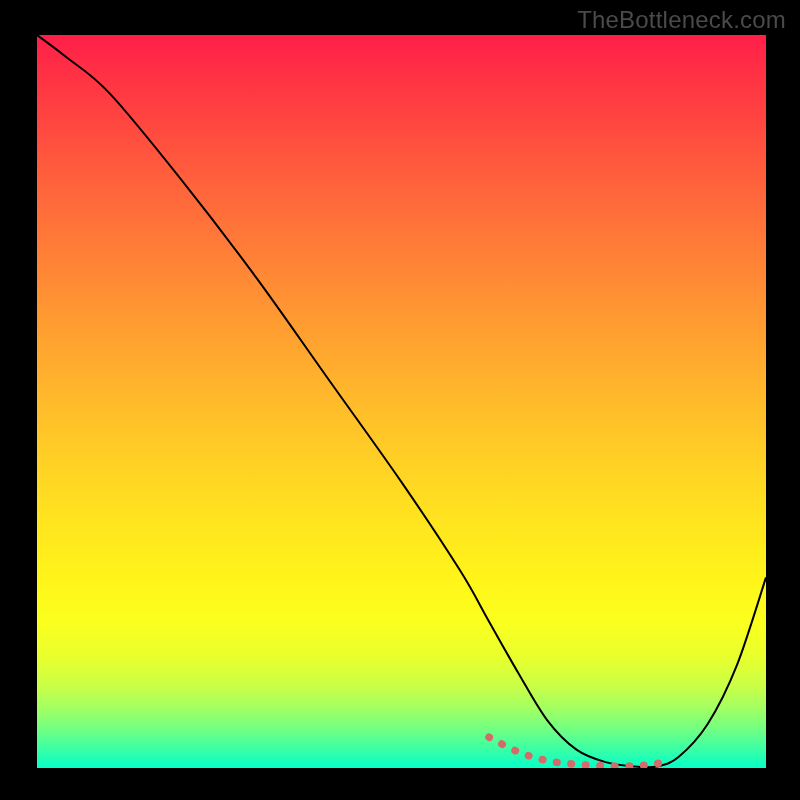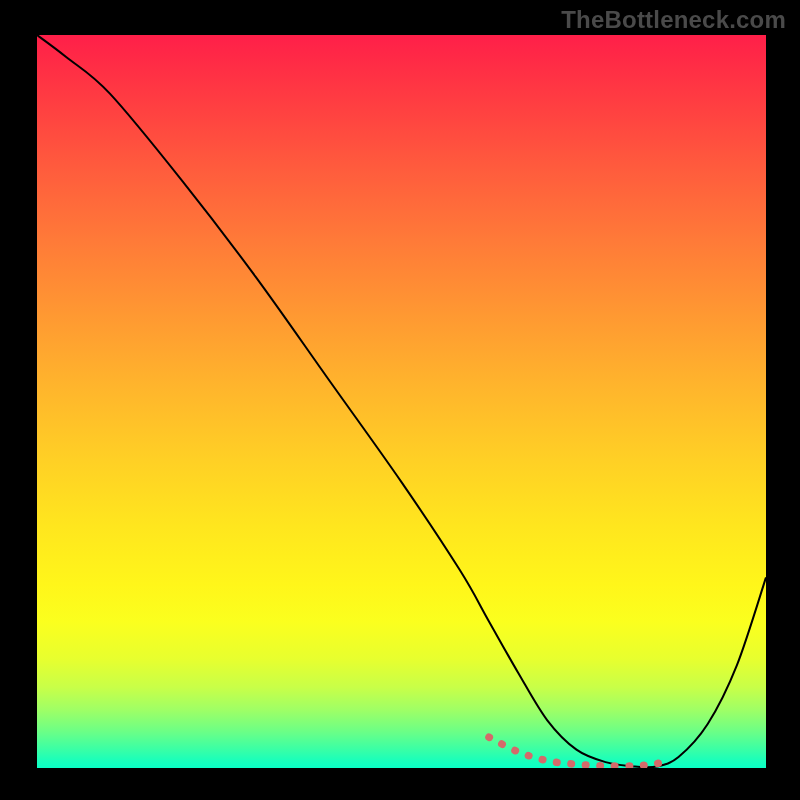--- a/index.html
+++ b/index.html
@@ -10,21 +10,21 @@
     position: absolute;
     left: 0; top: 0;
     width: 800px; height: 800px;
     background: #000;
   }
   .watermark {
     position: absolute;
     top: 6px; right: 14px;
     color: #4a4a4a;
     font-size: 24px;
-    font-weight: 700;
+    font-weight: 400;
     letter-spacing: 0.2px;
   }
 
   
   .plot {
     position: absolute;
     left: 37px;
     top: 35px;
     width: 729px;   
     height: 733px;  

